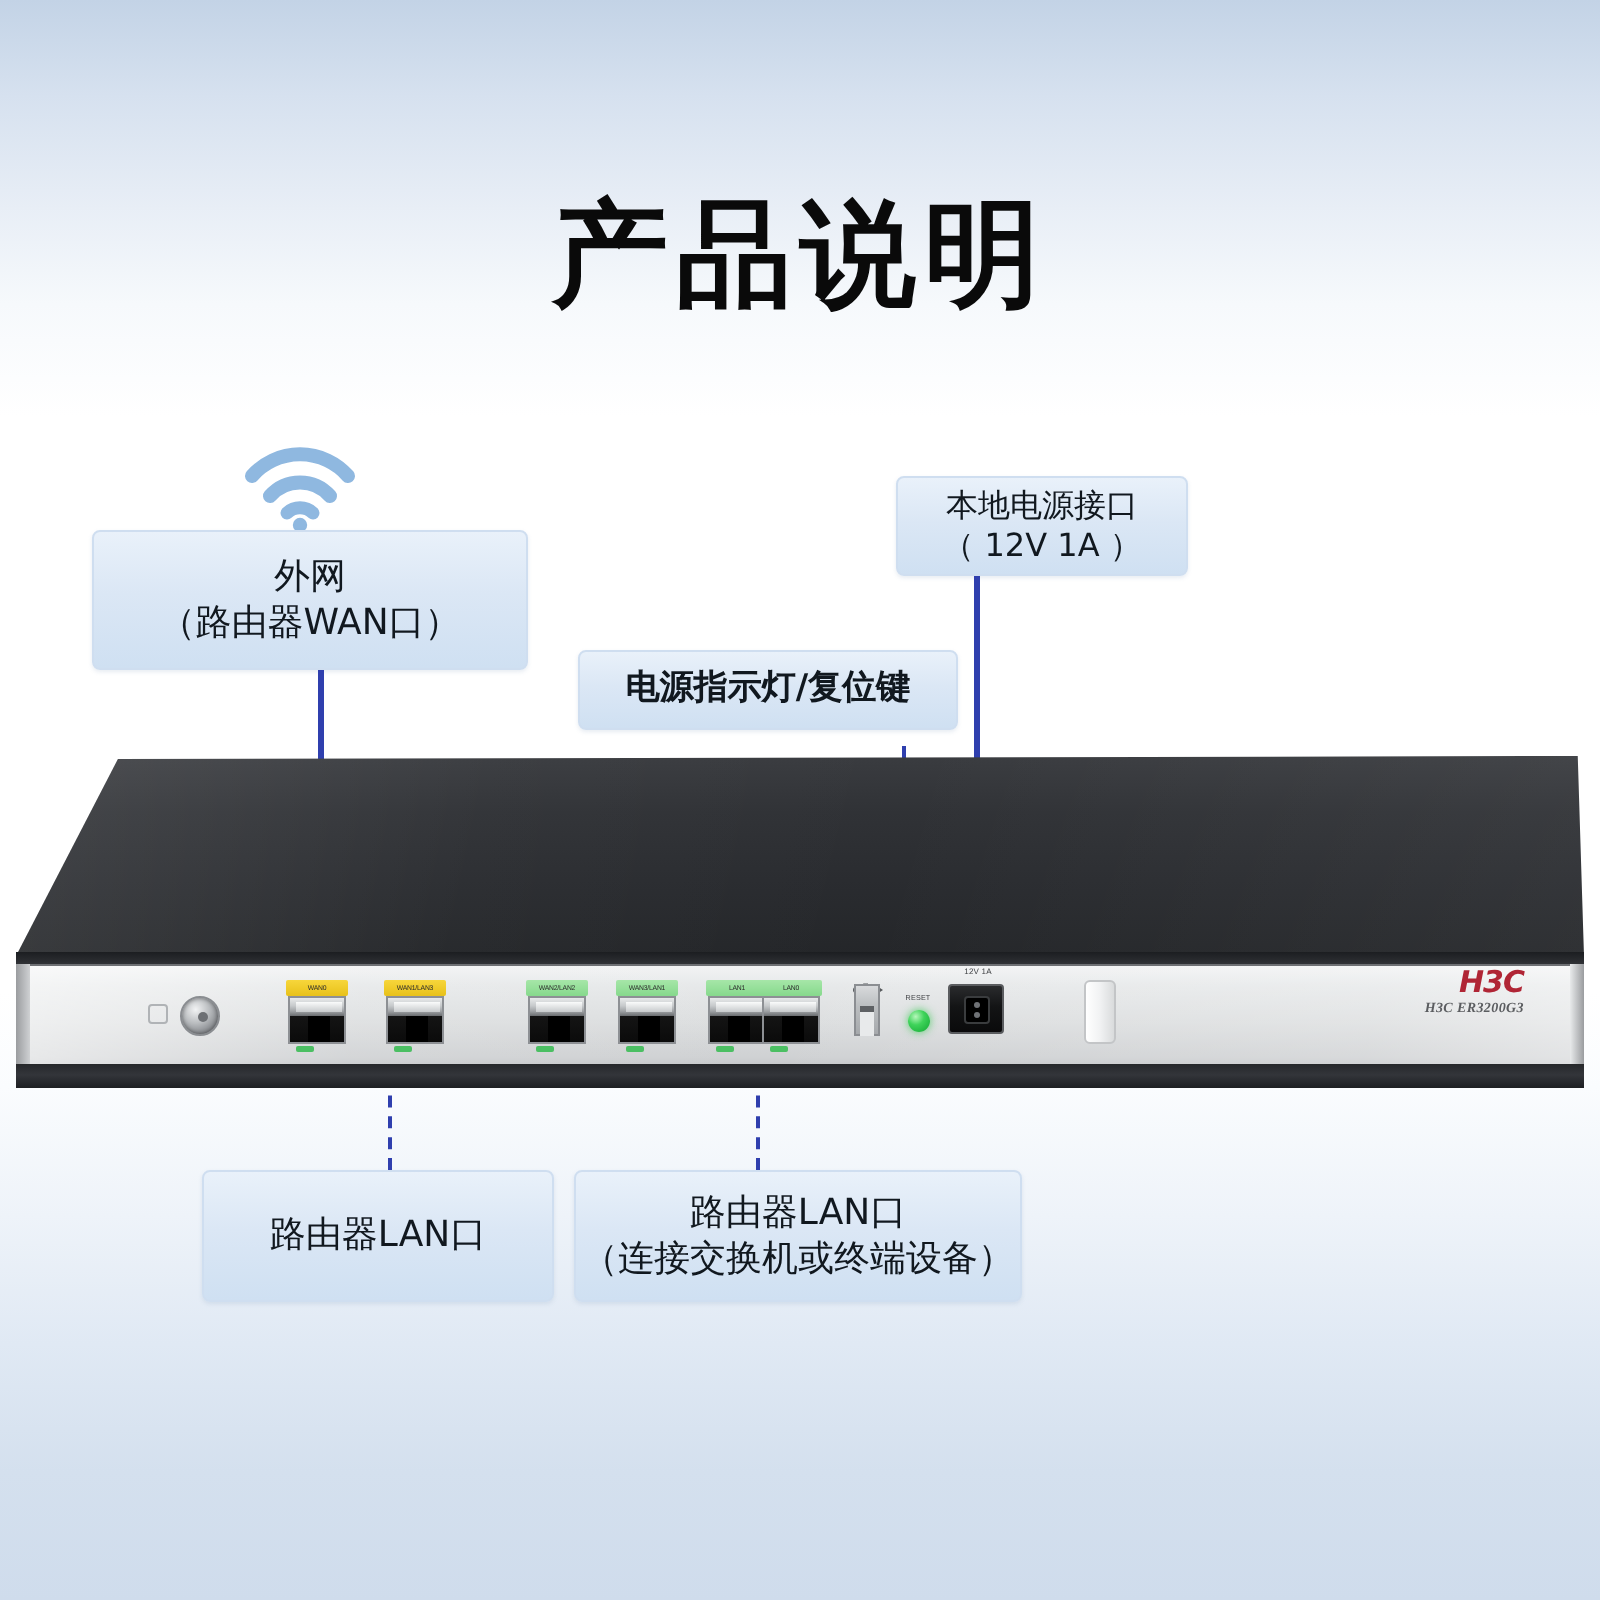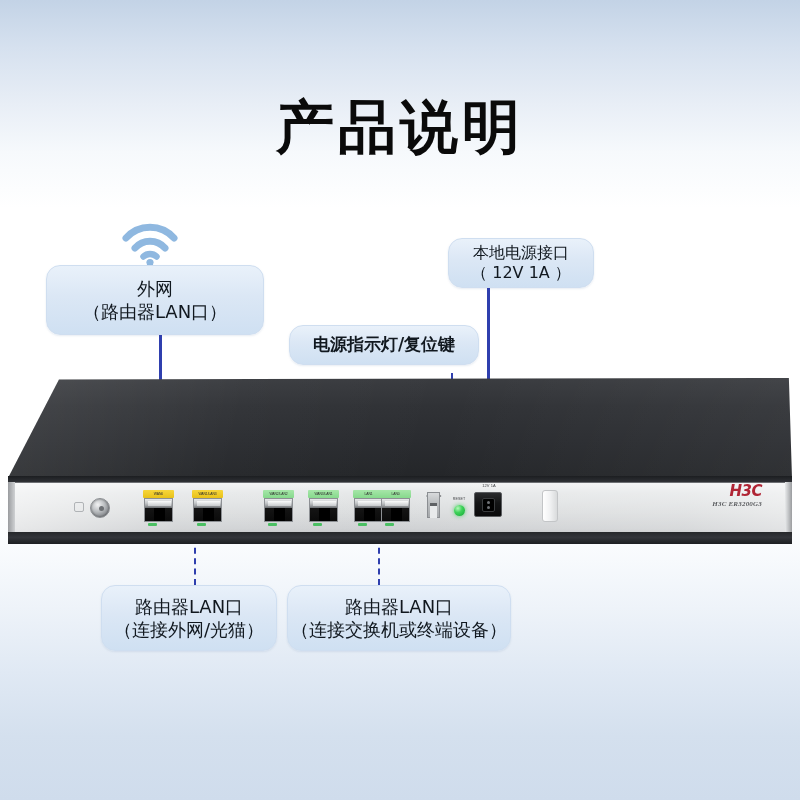--- a/index.html
+++ b/index.html
@@ -46,21 +46,21 @@
     letter-spacing: 4px;
     color: #0a0a0a;
     font-family: "DejaVu Sans", "Liberation Sans", sans-serif;
     line-height: 1.1;
   }
 
   
   .callout {
     position: absolute;
     box-sizing: border-box;
-    border-radius: 14px;
+    border-radius: 4px;
     background: linear-gradient(to bottom, #e9f1fa 0%, #dbe7f5 45%, #cfe0f2 100%);
     border: 1px solid #cfdef0;
     color: #11181f;
     text-align: center;
     display: flex;
     flex-direction: column;
     align-items: center;
     justify-content: center;
     font-family: "DejaVu Sans", "Liberation Sans", sans-serif;
     box-shadow: 0 1px 2px rgba(120,150,185,0.18);
@@ -458,35 +458,34 @@
         <path d="M6 16 A32 32 0 0 1 54 16" stroke-width="7"></path>
         <path d="M15 26 A20 20 0 0 1 45 26" stroke-width="7"></path>
         <path d="M23.5 34.5 A9.5 9.5 0 0 1 36.5 34.5" stroke-width="6.5"></path>
       </g>
       <circle cx="30" cy="40.5" r="3.6" fill="#8fb8e0"></circle>
     </svg>
   </div>
 
   <div class="callout" id="callout-wan-external">
     <span class="ln">外网</span>
-    <span class="ln">（路由器LAN口）</span>
+    <span class="ln">（路由器WAN口）</span>
   </div>
 
   <div class="callout" id="callout-power-led">
     <span class="ln">电源指示灯/复位键</span>
   </div>
 
   <div class="callout" id="callout-local-power">
     <span class="ln">本地电源接口</span>
     <span class="ln">（ 12V 1A ）</span>
   </div>
 
   <div class="callout" id="callout-router-wan">
     <span class="ln">路由器LAN口</span>
-    <span class="ln">（连接外网/光猫）</span>
   </div>
 
   <div class="callout" id="callout-router-lan">
     <span class="ln">路由器LAN口</span>
     <span class="ln">（连接交换机或终端设备）</span>
   </div>
 
   <div class="leader-solid" style="left:159px; top:335px; width:3px; height:172px;"></div>
 
   <div class="leader-solid" style="left:487px; top:288px; width:3px; height:230px;"></div>

